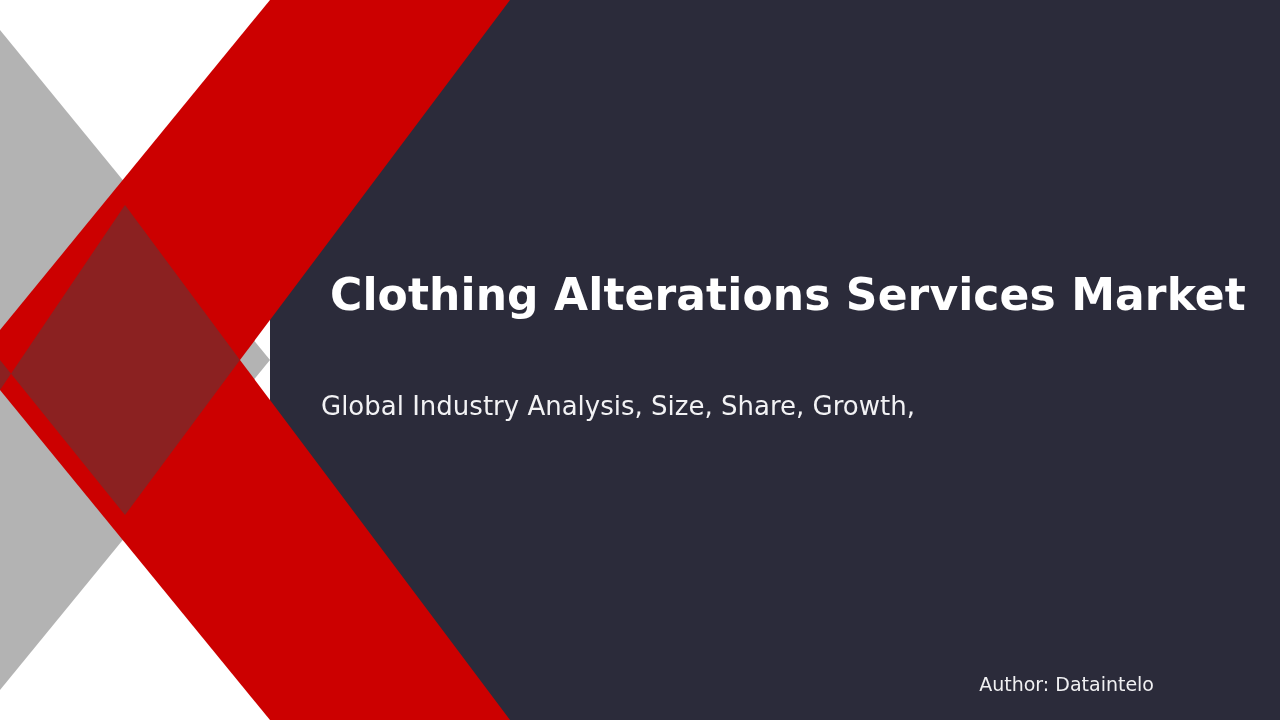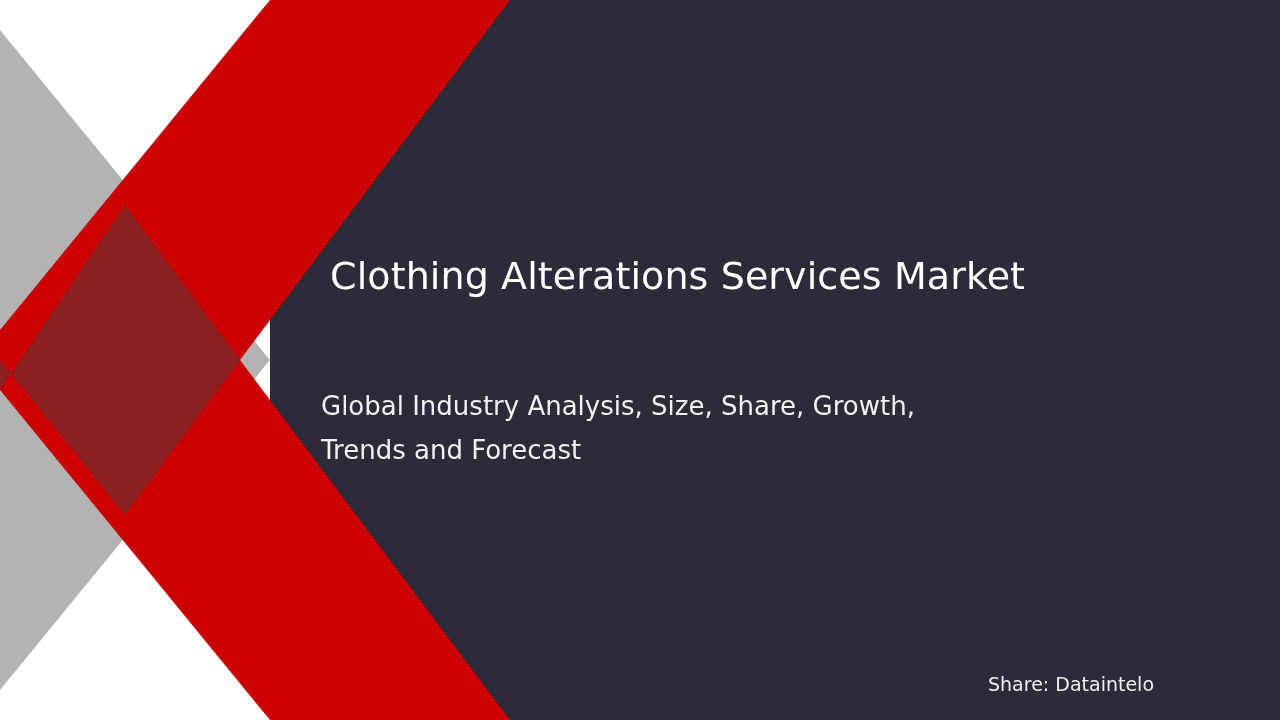--- a/index.html
+++ b/index.html
@@ -35,25 +35,25 @@
     position: absolute;
     left: 0;
     top: 0;
     width: 1280px;
     height: 720px;
   }
 
   .title {
     position: absolute;
     left: 330px;
-    top: 250px;
+    top: 269px;
     width: 880px;
-    font-size: 38px;
+    font-size: 44px;
     line-height: 52px;
-    font-weight: 400;
+    font-weight: 700;
     color: #ffffff;
     letter-spacing: 0.1px;
     white-space: nowrap;
   }
 
   .subtitle {
     position: absolute;
     left: 321px;
     top: 384px;
     width: 700px;
@@ -105,19 +105,18 @@
     <polygon points="270,0 510,0 270,320" fill="#cc0000"></polygon>
     <polygon points="270,400 510,720 270,720" fill="#cc0000"></polygon>
   </svg>
 
   <div id="content">
 
     <div class="title">Clothing Alterations Services Market</div>
 
     <div class="subtitle">
       <span class="line">Global Industry Analysis, Size, Share, Growth,</span>
-      <span class="line">Trends and Forecast</span>
     </div>
 
-    <div class="author">Share: Dataintelo</div>
+    <div class="author">Author: Dataintelo</div>
 
   </div>
 </div>
 
 </body></html>

